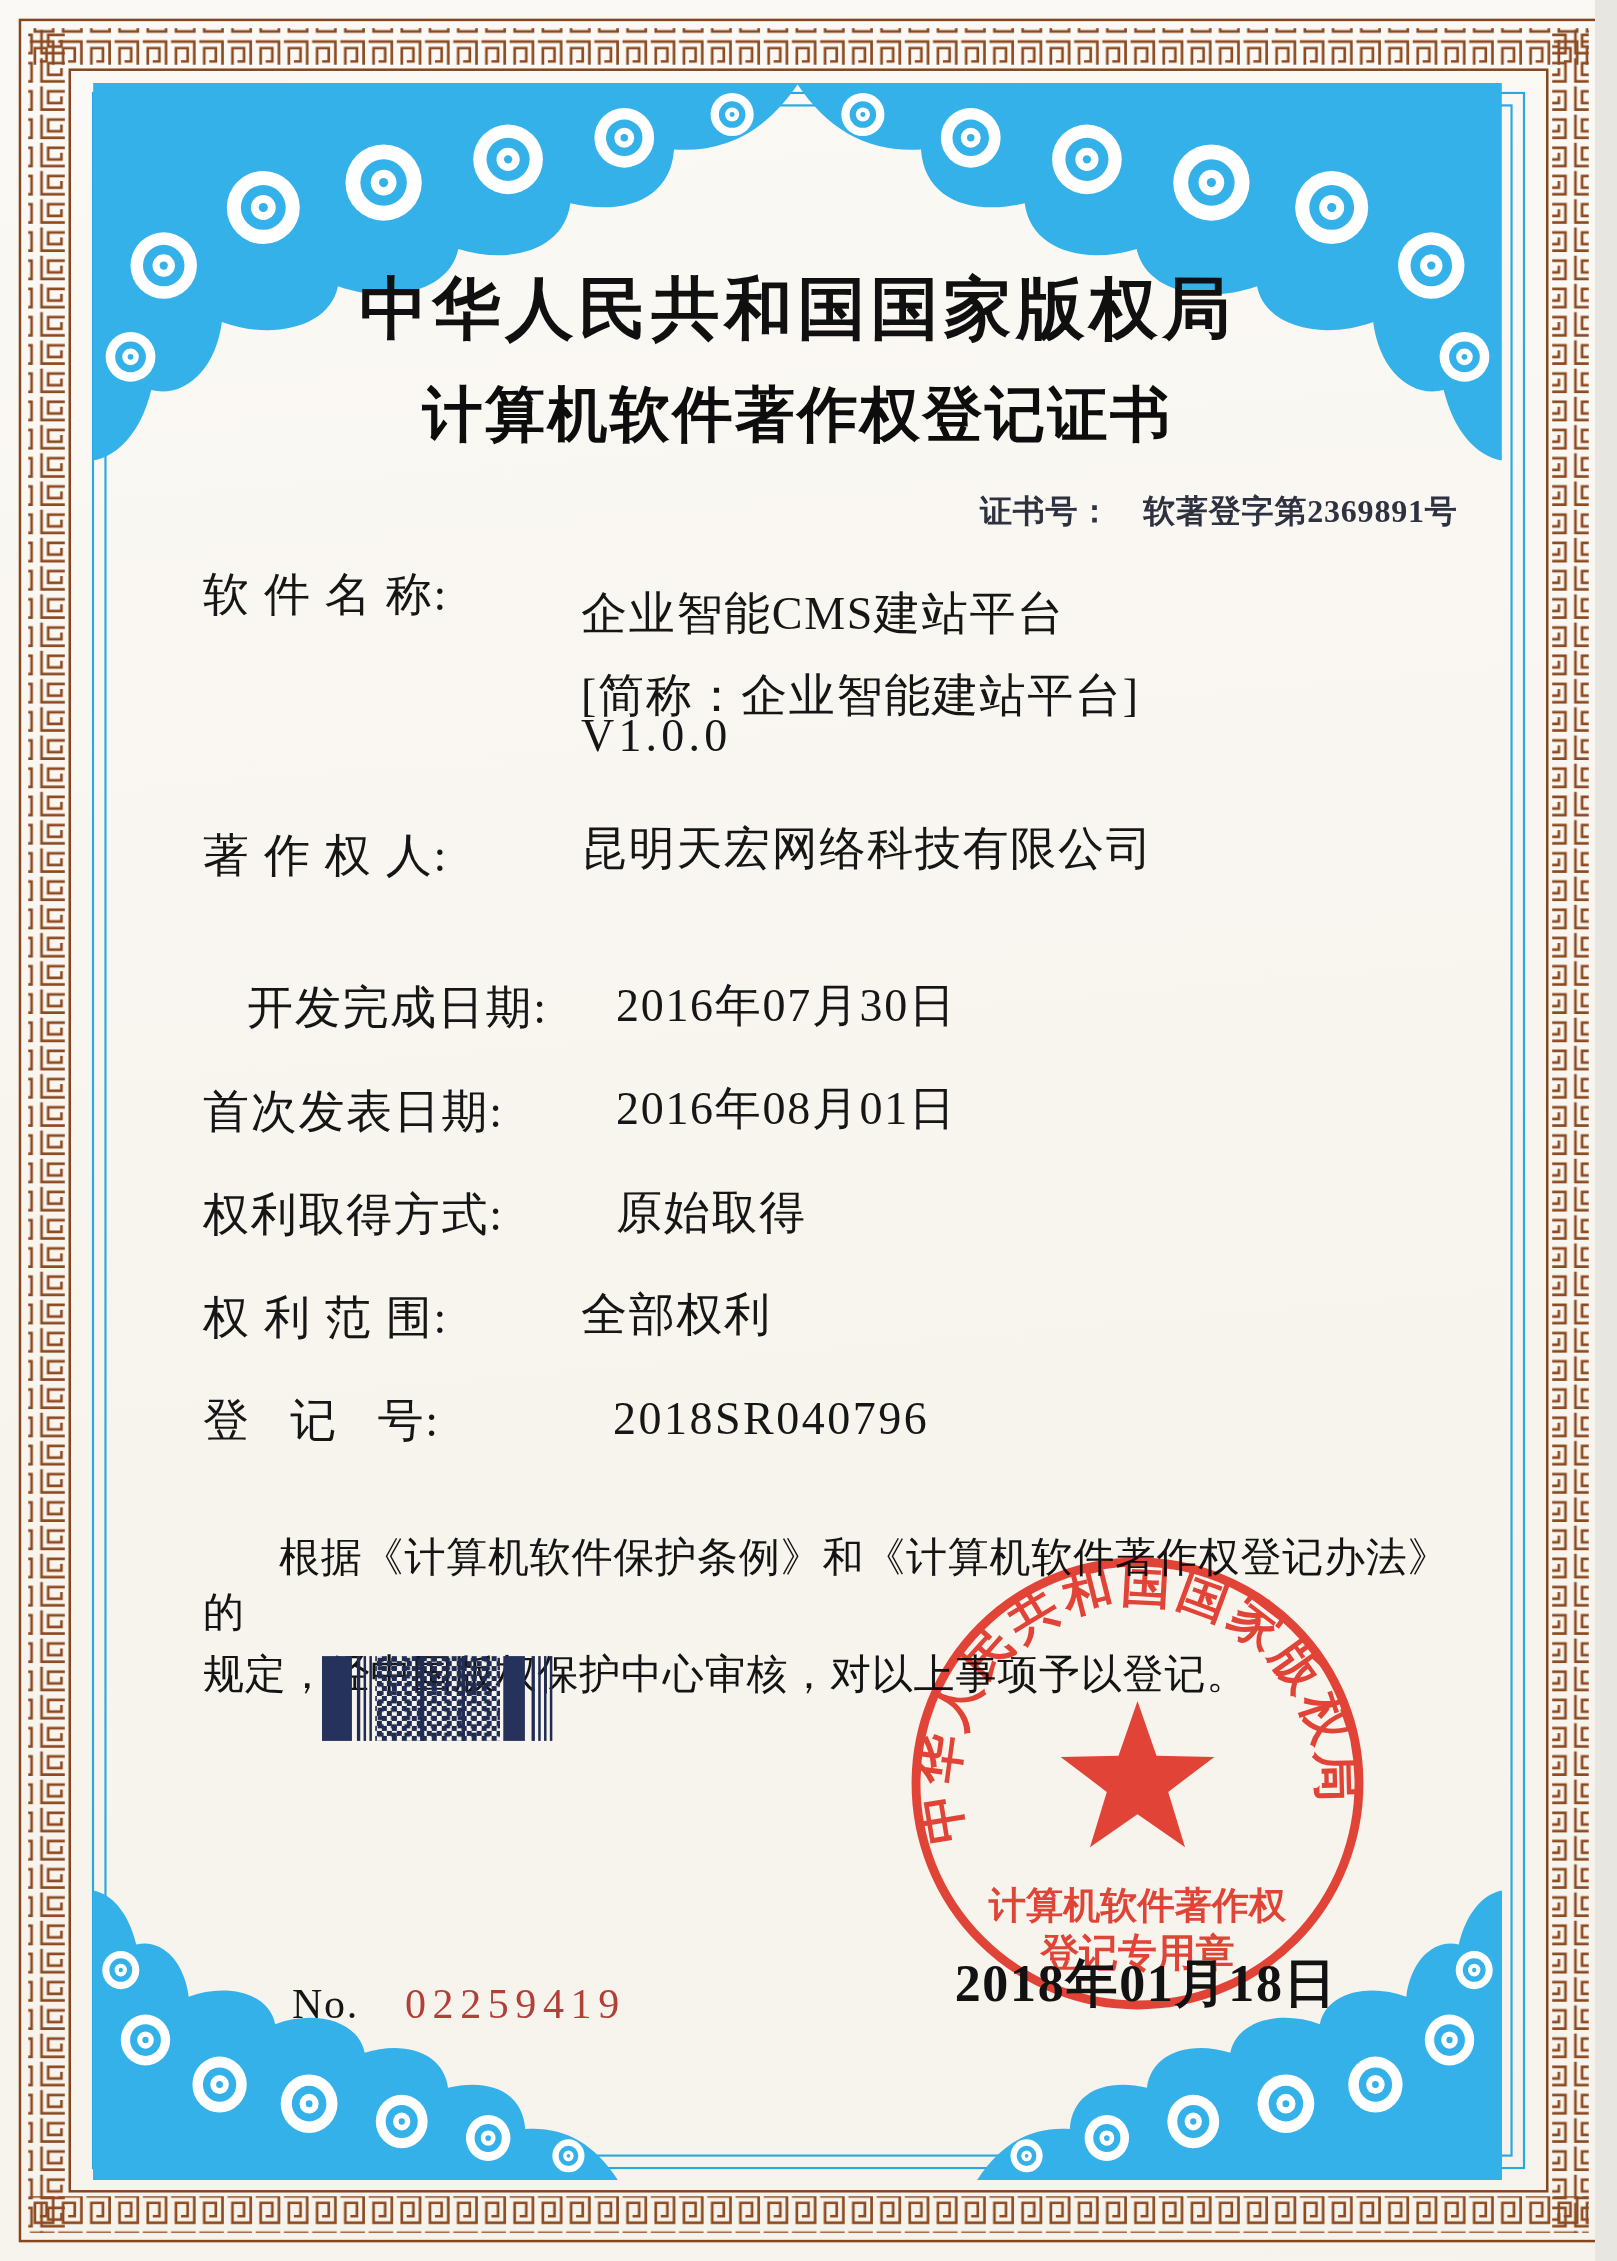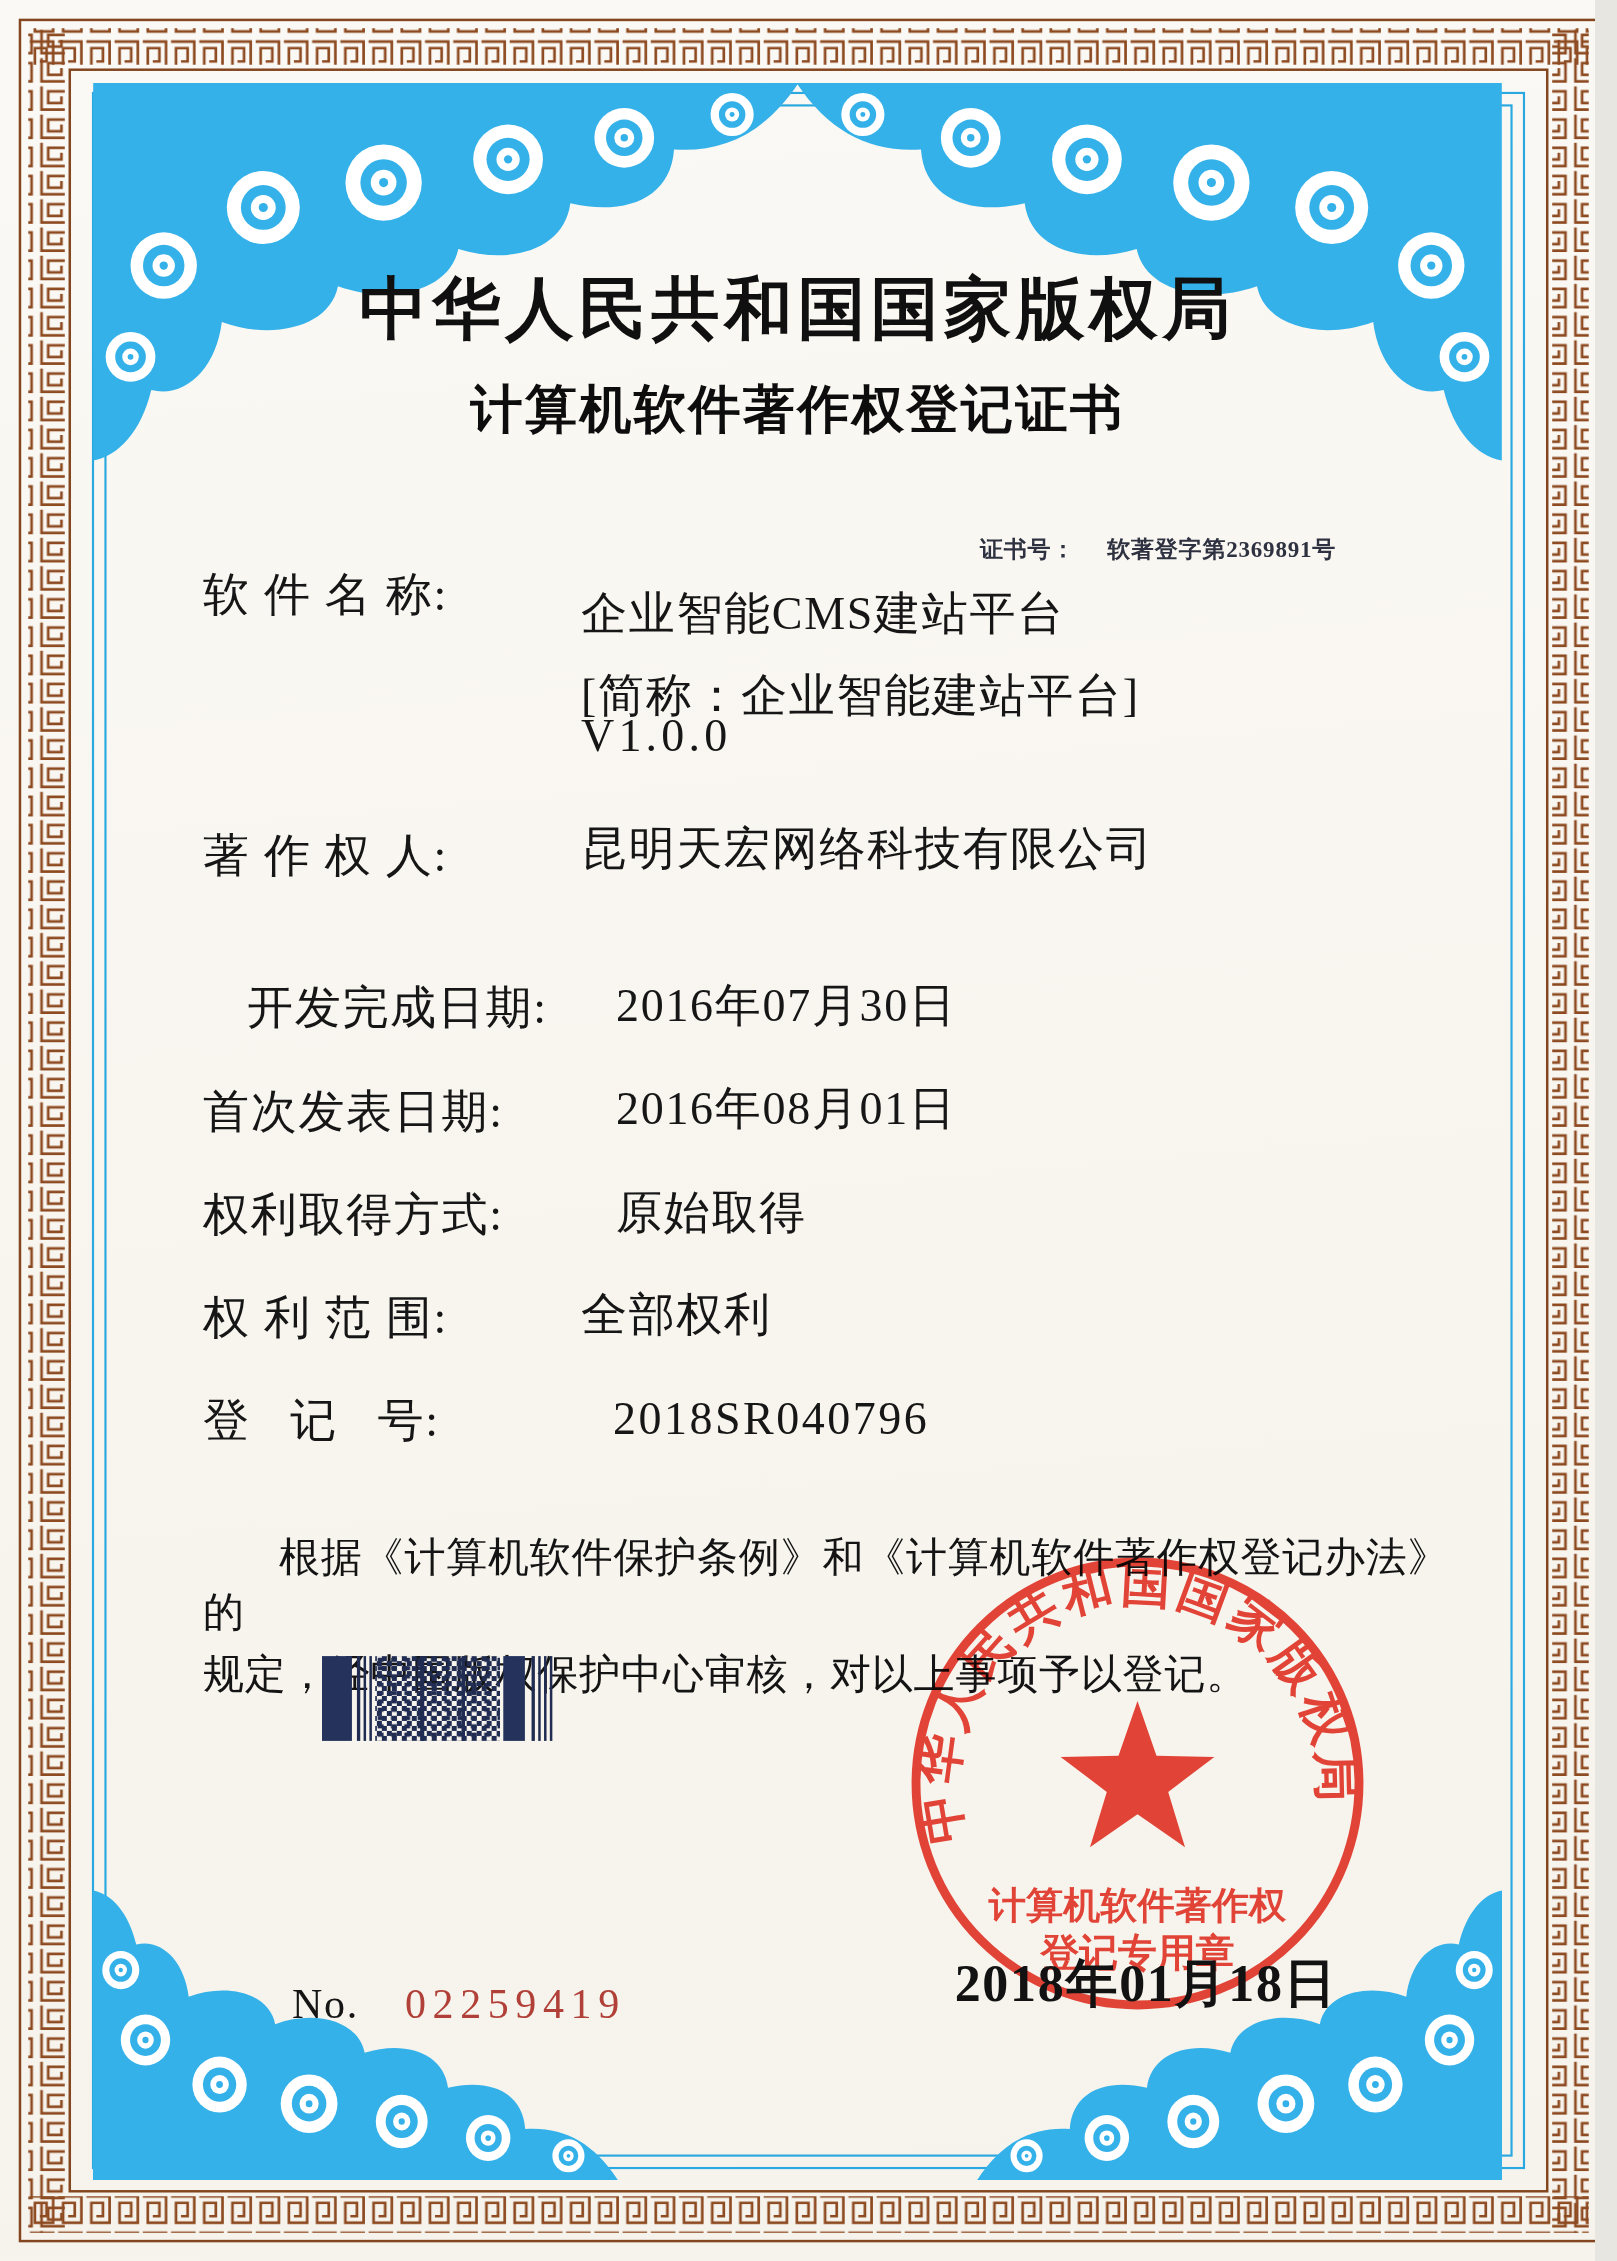--- a/index.html
+++ b/index.html
@@ -11,27 +11,26 @@
     font-family:"Liberation Serif","DejaVu Serif",serif;
     color:#161616;
   }
   .abs{position:absolute;}
   .issuer-title{
     left:0;right:0;top:264px;text-align:center;
     font-size:68px;font-weight:700;letter-spacing:5px;color:#101010;
   }
   .doc-title{
     left:0;right:0;top:375px;text-align:center;
-    font-size:52px;font-weight:700;letter-spacing:2.5px;color:#0d0d0d;
+    font-size:60px;font-weight:700;letter-spacing:2.5px;color:#0d0d0d;
   }
   .cert-no-line{
     top:490px;left:980px;width:498px;
-    font-size:23px;font-weight:700;color:#2e3240;letter-spacing:0.8px;
+    font-size:32px;font-weight:700;color:#2e3240;letter-spacing:0.8px;
     font-family:"Liberation Serif","DejaVu Serif",serif;
-    margin-top:44px;
   }
   .cert-no-line .lbl{margin-right:32px;}
   .field-row{font-size:46px;line-height:1.15;}
   .field-label{position:absolute;left:203px;white-space:pre;letter-spacing:1.7px;font-weight:500;}
   .field-value{position:absolute;letter-spacing:1.7px;font-weight:500;}
   .para{font-size:41px;letter-spacing:0.8px;font-weight:500;color:#141414;}
   .serial{top:1980px;left:272px;font-size:42px;letter-spacing:1.7px;margin-left:20px;}
   .serial .no-lbl{color:#151515;margin-right:46px;font-weight:500;}
   .serial .no-val{color:#b04038;letter-spacing:6.6px;font-weight:500;}
   .seal-wrap{left:895px;top:1541px;width:485px;height:485px;mix-blend-mode:multiply;opacity:.93;}

